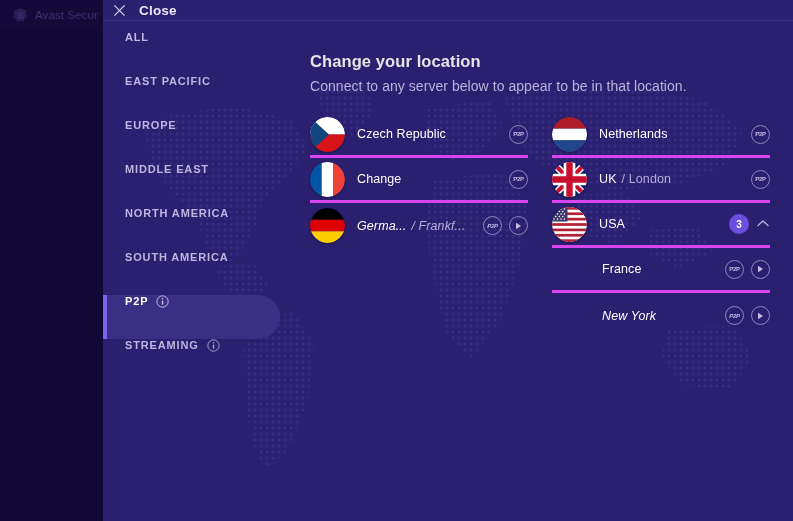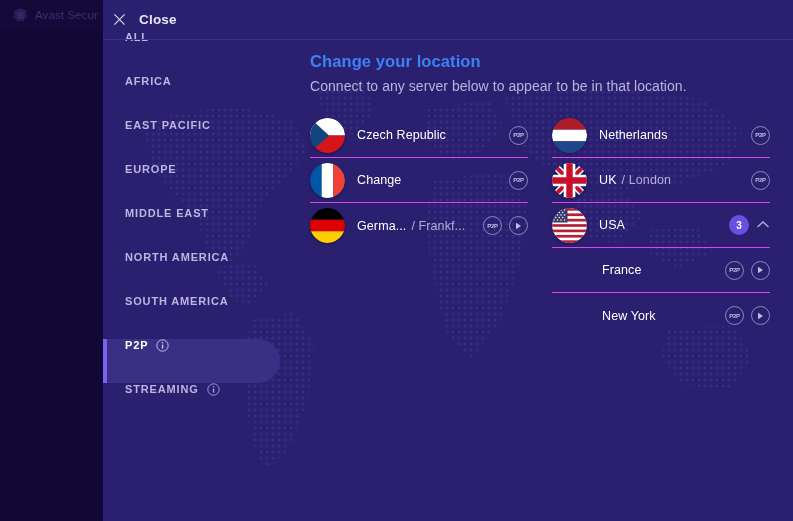--- a/index.html
+++ b/index.html
@@ -15,50 +15,50 @@
   #bg-logo{width:17px;height:17px;flex:0 0 auto;opacity:.55;}
   #bg-title{font-size:11.5px;color:#3a3070;white-space:nowrap;letter-spacing:.1px;}
   #bg-body{position:absolute;left:0;top:30px;width:103px;bottom:0;background:#120836;}
 
   
   #modal{position:absolute;left:103px;top:0;right:0;bottom:0;
     background:#2b2070;overflow:hidden;}
   #worldmap{position:absolute;inset:0;pointer-events:none;opacity:.85;}
 
   
-  #modal-header{position:absolute;left:0;top:0;right:0;height:40px;
+  #modal-header{position:absolute;left:0;top:0;right:0;height:21px;
     display:flex;align-items:center;gap:13px;padding-left:10px;box-sizing:border-box;
     border-bottom:1px solid #3b2f85;z-index:5;}
   #close-x{width:13px;height:13px;flex:0 0 auto;}
   #close-label{font-size:13.5px;font-weight:bold;color:#e9e7f7;letter-spacing:.2px;}
 
   
   #sidebar{position:absolute;left:0;top:31px;width:177px;bottom:0;z-index:4;}
   .side-item{position:relative;height:44px;display:flex;align-items:flex-start;
     padding-left:22px;box-sizing:border-box;gap:8px;}
   .side-label{font-size:11px;font-weight:bold;color:#bcb6e0;letter-spacing:.85px;
     white-space:nowrap;}
   .side-item.active{background:#3b2f85;border-radius:0 22px 22px 0;width:177px;}
   .side-item.active .side-label{color:#ffffff;}
   .side-item.active:before{content:"";position:absolute;left:0;top:0;bottom:0;
     width:4px;background:#7a62f0;}
   .info-i{width:13px;height:13px;flex:0 0 auto;}
 
   
   #main{position:absolute;left:177px;top:31px;right:0;bottom:0;
     padding:21px 28px 0 30px;box-sizing:border-box;z-index:3;}
-  #main-title{font-size:16.5px;font-weight:bold;color:#3b82f6;letter-spacing:.1px;margin:0;}
+  #main-title{font-size:16.5px;font-weight:bold;color:#e5e5e5;letter-spacing:.1px;margin:0;}
   #main-sub{font-size:14px;color:#b9b3dd;margin:7px 0 0 0;letter-spacing:.05px;}
 
   
   #columns{display:flex;gap:24px;margin-top:19px;}
   .column{width:218px;flex:0 0 auto;}
   .srv-row{position:relative;height:45px;display:flex;align-items:center;
-    border-bottom:1px solid #d946ef;box-sizing:border-box;}
-  .srv-row:last-child{border-bottom:none;}
+    border-bottom:3px solid #d946ef;box-sizing:border-box;}
+  .srv-row:last-child{border-bottom:none;font-style:italic;}
   .flag{width:35px;height:35px;border-radius:50%;flex:0 0 auto;overflow:hidden;
     margin-right:12px;box-shadow:0 1px 3px rgba(0,0,0,.35);}
   .flag svg{display:block;}
   .srv-name{font-size:12.5px;color:#ffffff;white-space:nowrap;overflow:hidden;
     text-overflow:ellipsis;letter-spacing:.1px;}
   .srv-city{font-size:12.5px;color:#b5afd8;white-space:nowrap;letter-spacing:.1px;}
   .srv-spacer{flex:1 1 auto;min-width:4px;}
   .badges{display:flex;align-items:center;gap:7px;flex:0 0 auto;}
   .p2p-badge{width:17px;height:17px;border:1px solid #8d86bb;border-radius:50%;
     display:flex;align-items:center;justify-content:center;}
@@ -127,23 +127,20 @@
     </svg>
     <div id="close-label">Close</div>
   </div>
 
   <div id="sidebar">
 
     <div class="side-item">
       <span class="side-label">ALL</span>
     </div>
 
-    <div class="side-item">
-      <span class="side-label">AFRICA</span>
-    </div>
 
     <div class="side-item">
       <span class="side-label">EAST PACIFIC</span>
     </div>
 
     <div class="side-item">
       <span class="side-label">EUROPE</span>
     </div>
 
     <div class="side-item">

